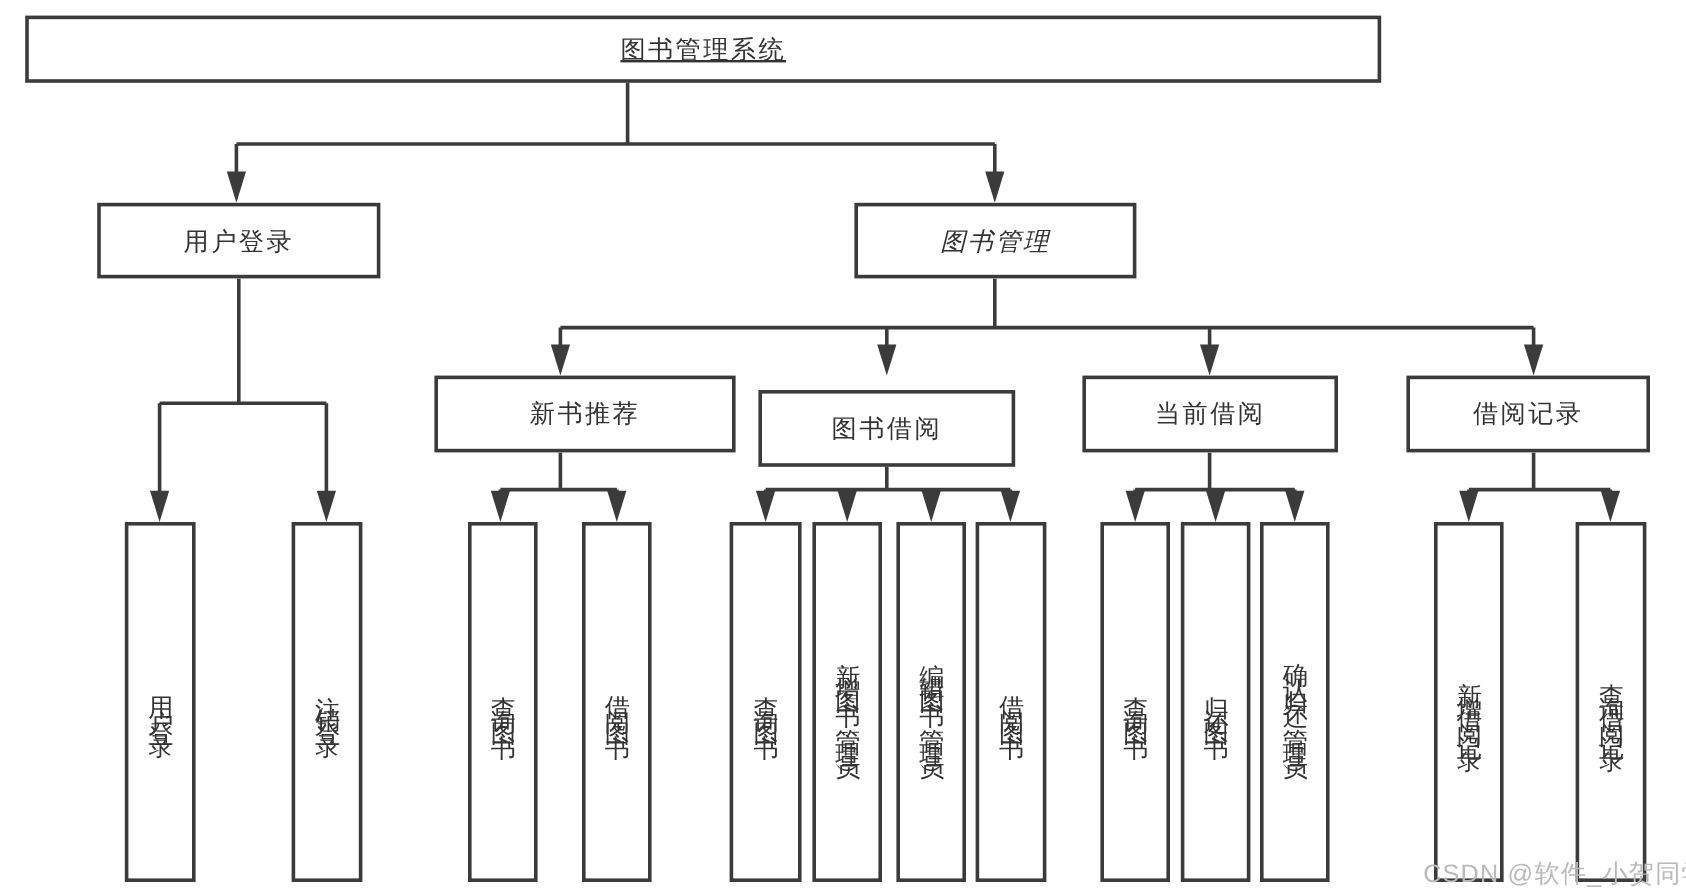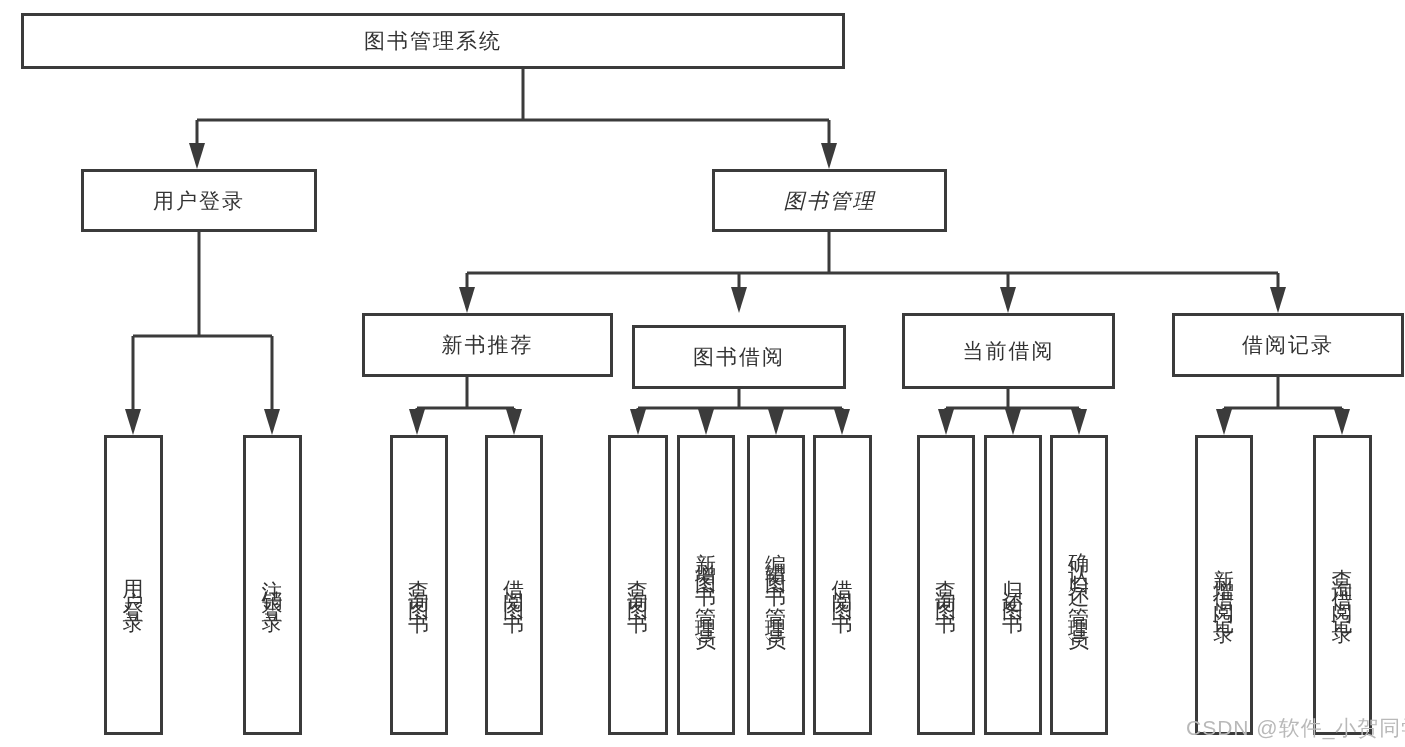--- a/index.html
+++ b/index.html
@@ -90,41 +90,41 @@
       <polygon points="768,409 784,409 776,435"></polygon>
       <polygon points="834,409 850,409 842,435"></polygon>
       <polygon points="938,409 954,409 946,435"></polygon>
       <polygon points="1005,409 1021,409 1013,435"></polygon>
       <polygon points="1071,409 1087,409 1079,435"></polygon>
       <polygon points="1216,409 1232,409 1224,435"></polygon>
       <polygon points="1334,409 1350,409 1342,435"></polygon>
     </g>
   </svg>
 
-  <div class="node" style="left:21px;top:13px;width:824px;height:56px;">
+  <div class="node" style="left:21px;top:13px;width:1130px;height:56px;text-decoration:underline;">
     <span>图书管理系统</span>
   </div>
 
   <div class="node" style="left:81px;top:169px;width:236px;height:63px;">
     <span>用户登录</span>
   </div>
   <div class="node" style="left:712px;top:169px;width:235px;height:63px;font-style:italic;">
     <span>图书管理</span>
   </div>
 
   <div class="node" style="left:362px;top:313px;width:251px;height:64px;">
     <span>新书推荐</span>
   </div>
   <div class="node" style="left:632px;top:325px;width:214px;height:64px;">
     <span>图书借阅</span>
   </div>
-  <div class="node" style="left:902px;top:313px;width:213px;height:76px;">
+  <div class="node" style="left:902px;top:313px;width:213px;height:64px;">
     <span>当前借阅</span>
   </div>
-  <div class="node" style="left:1172px;top:313px;width:232px;height:64px;">
+  <div class="node" style="left:1172px;top:313px;width:203px;height:64px;">
     <span>借阅记录</span>
   </div>
 
   <div class="node leaf" style="left:104px;top:435px;width:59px;height:300px;">
     <span class="vtext">用户登录</span>
   </div>
   <div class="node leaf" style="left:243px;top:435px;width:59px;height:300px;">
     <span class="vtext">注销登录</span>
   </div>
   <div class="node leaf" style="left:390px;top:435px;width:58px;height:300px;">

